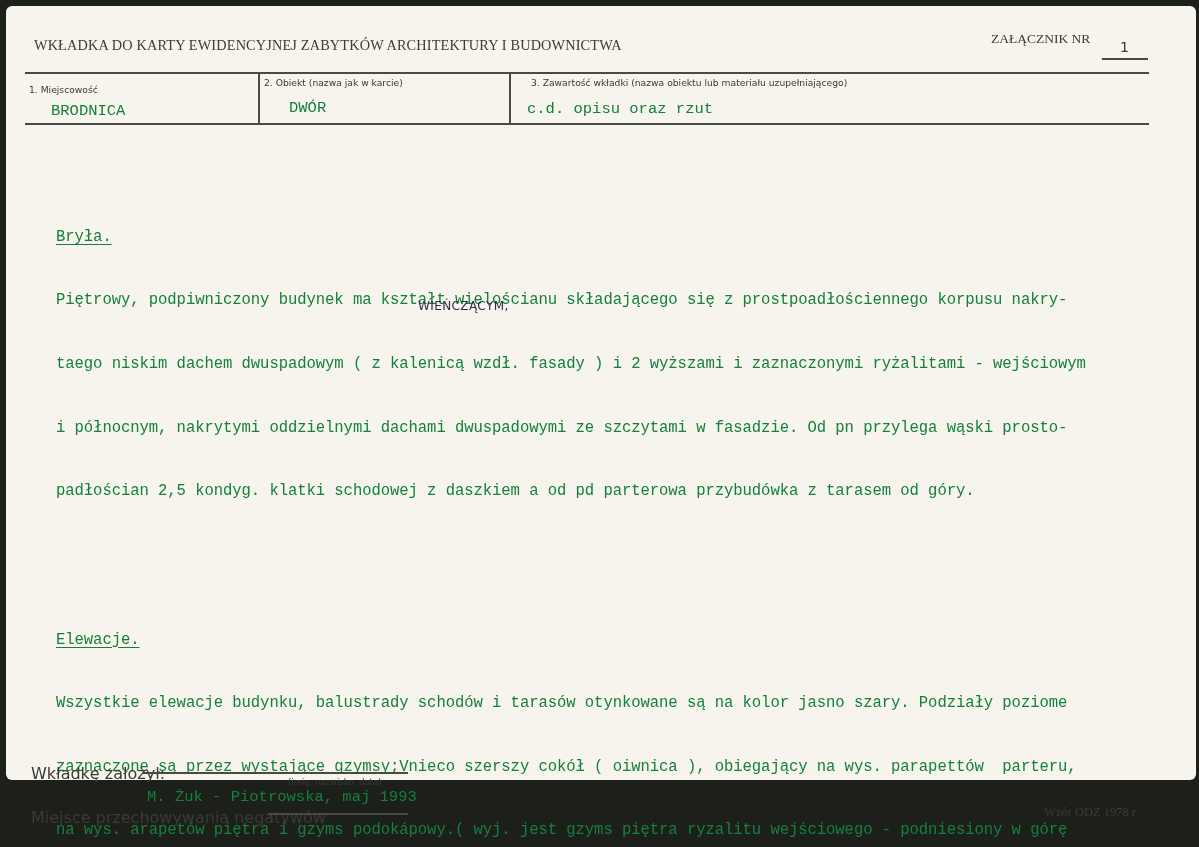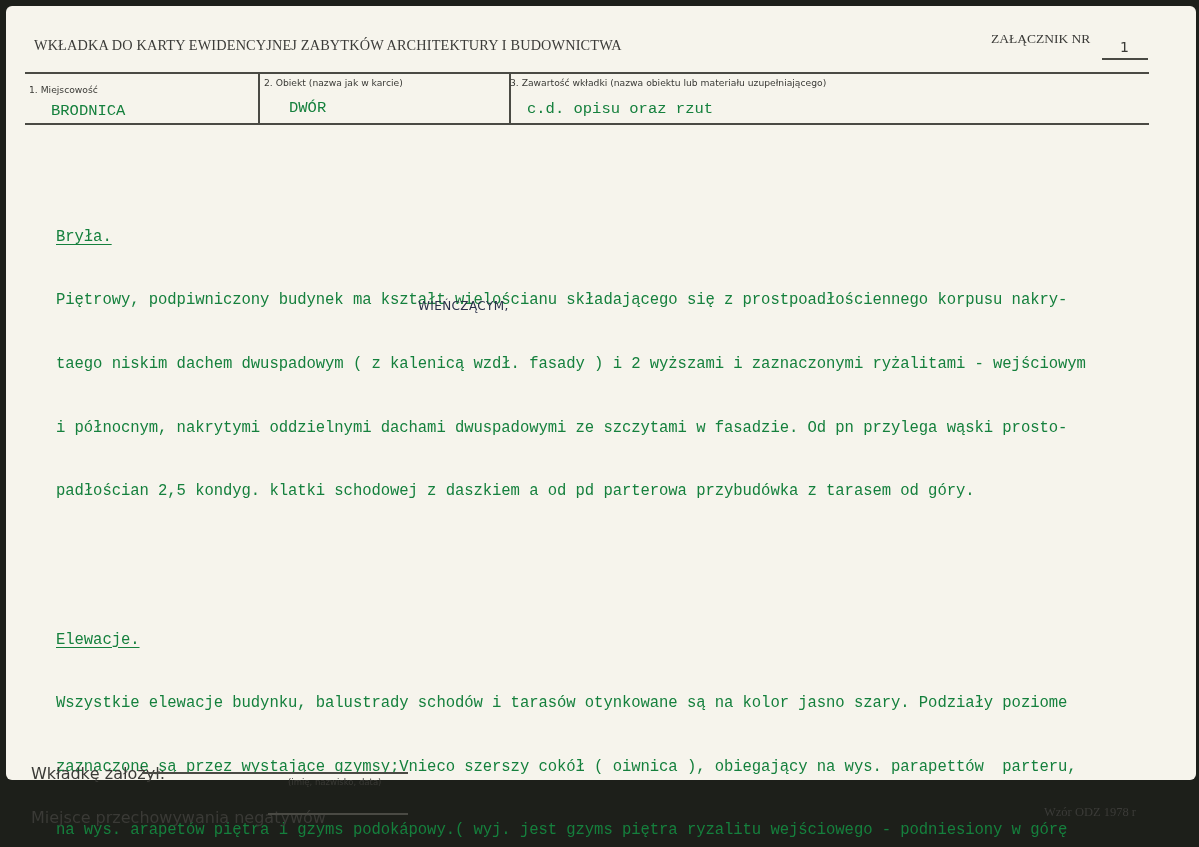--- a/index.html
+++ b/index.html
@@ -67,21 +67,21 @@
 
   <div>
     <div class="field-label form-sans" style="left:23px; top:78px;">1. Miejscowość</div>
     <div class="field-value type" style="left:45px; top:96px;">BRODNICA</div>
   </div>
   <div>
     <div class="field-label form-sans" style="left:258px; top:71px;">2. Obiekt (nazwa jak w karcie)</div>
     <div class="field-value type" style="left:283px; top:93px;">DWÓR</div>
   </div>
   <div>
-    <div class="field-label form-sans" style="left:504px; top:71px;text-align:center;">3. Zawartość wkładki (nazwa obiektu lub materiału uzupełniającego)</div>
+    <div class="field-label form-sans" style="left:525px; top:71px;text-align:center;">3. Zawartość wkładki (nazwa obiektu lub materiału uzupełniającego)</div>
     <div class="field-value type" style="left:521px; top:94px;">c.d. opisu oraz rzut</div>
   </div>
 
   <div class="body-text type">
     <div>
       <div class="line heading">Bryła.</div>
       <div class="line">Piętrowy, podpiwniczony budynek ma kształt wielościanu składającego się z prostpoadłościennego korpusu nakry-</div>
       <div class="line">taego niskim dachem dwuspadowym ( z kalenicą wzdł. fasady ) i 2 wyższami i zaznaczonymi ryżalitami - wejściowym</div>
       <div class="line">i północnym, nakrytymi oddzielnymi dachami dwuspadowymi ze szczytami w fasadzie. Od pn przylega wąski prosto-</div>
       <div class="line">padłościan 2,5 kondyg. klatki schodowej z daszkiem a od pd parterowa przybudówka z tarasem od góry.</div>
@@ -104,17 +104,18 @@
       
     </div>
     
   </div>
 
   <div class="annotation">WIEŃCZĄCYM,</div>
 
   <div class="footer-label form-sans" style="left:25px; top:758px;">Wkładkę założył:</div>
   <div class="hline" style="left:136px; top:766px; width:266px; height:1.5px;"></div>
   <div class="footer-hint form-sans" style="left:234px; top:771px;margin-left:48px;">(imię, nazwisko, data)</div>
+  <div class="footer-value type" style="left:141px; top:782px;">M. Żuk - Piotrowska, maj 1993</div>
   <div class="footer-label form-sans" style="left:25px; top:802px;">Miejsce przechowywania negatywów</div>
   <div class="hline" style="left:262px; top:807px; width:140px; height:1.5px;"></div>
   <div class="template-note form-serif" style="left:1038px; top:799px;font-family:Liberation Serif, serif;">Wzór ODZ 1978 r</div>
 
 </div>
 
 </body></html>

